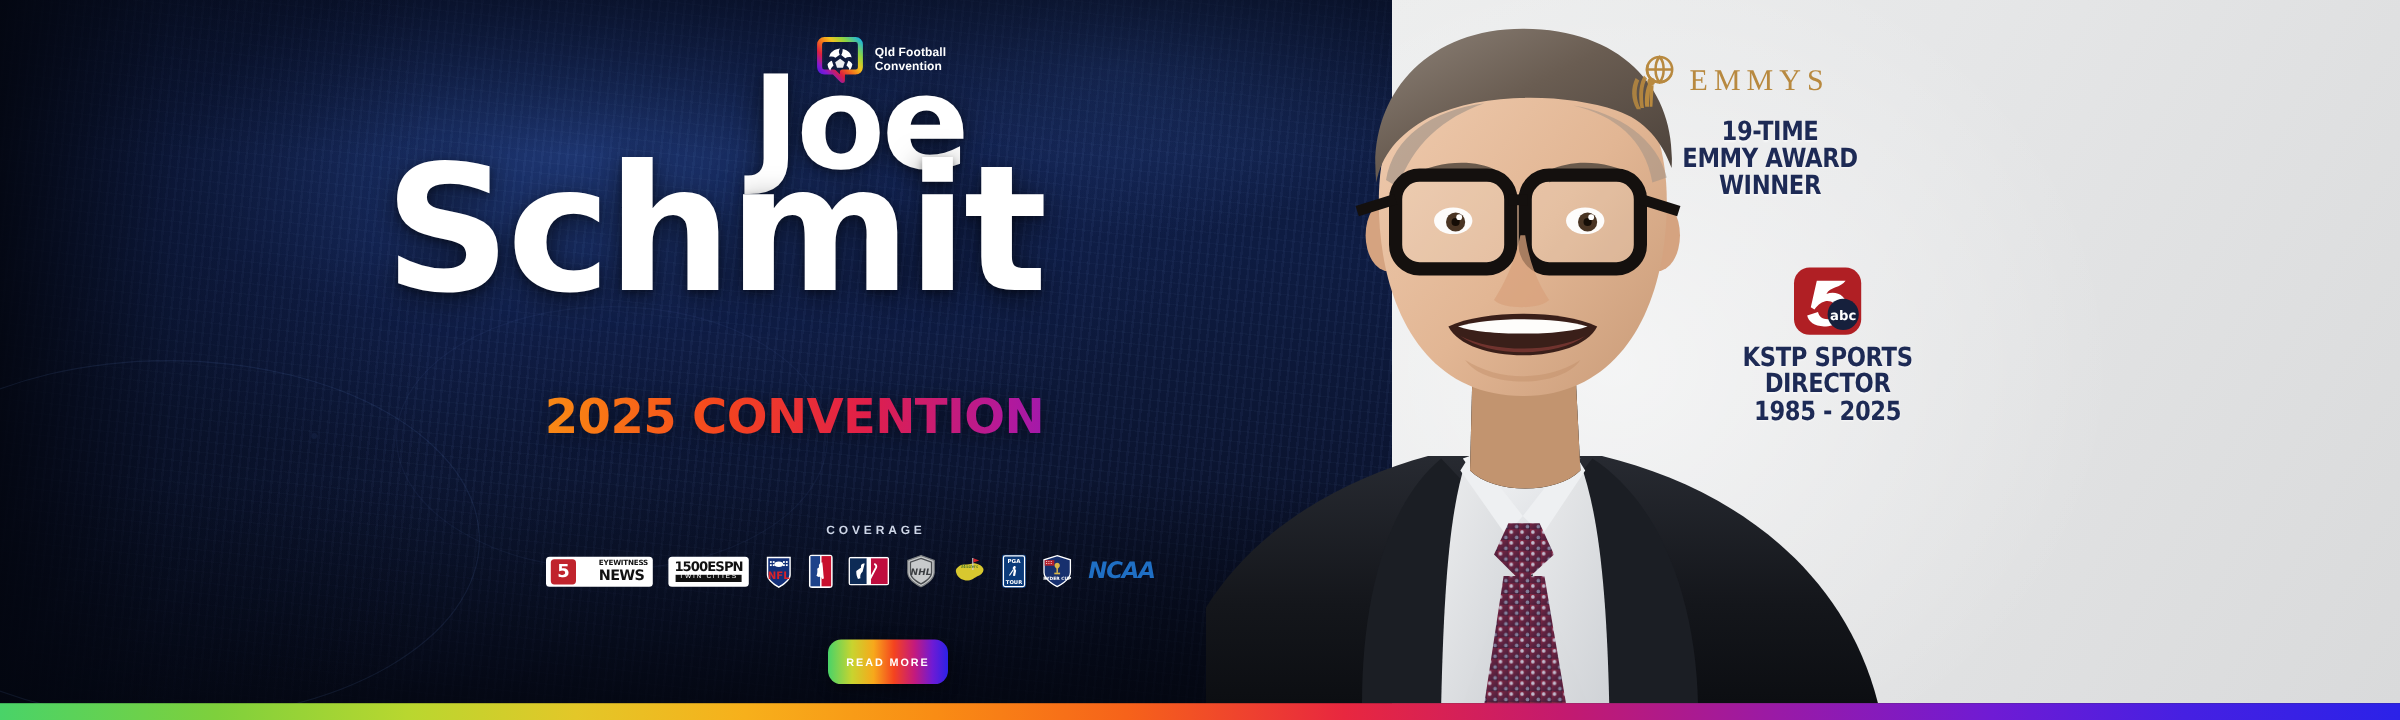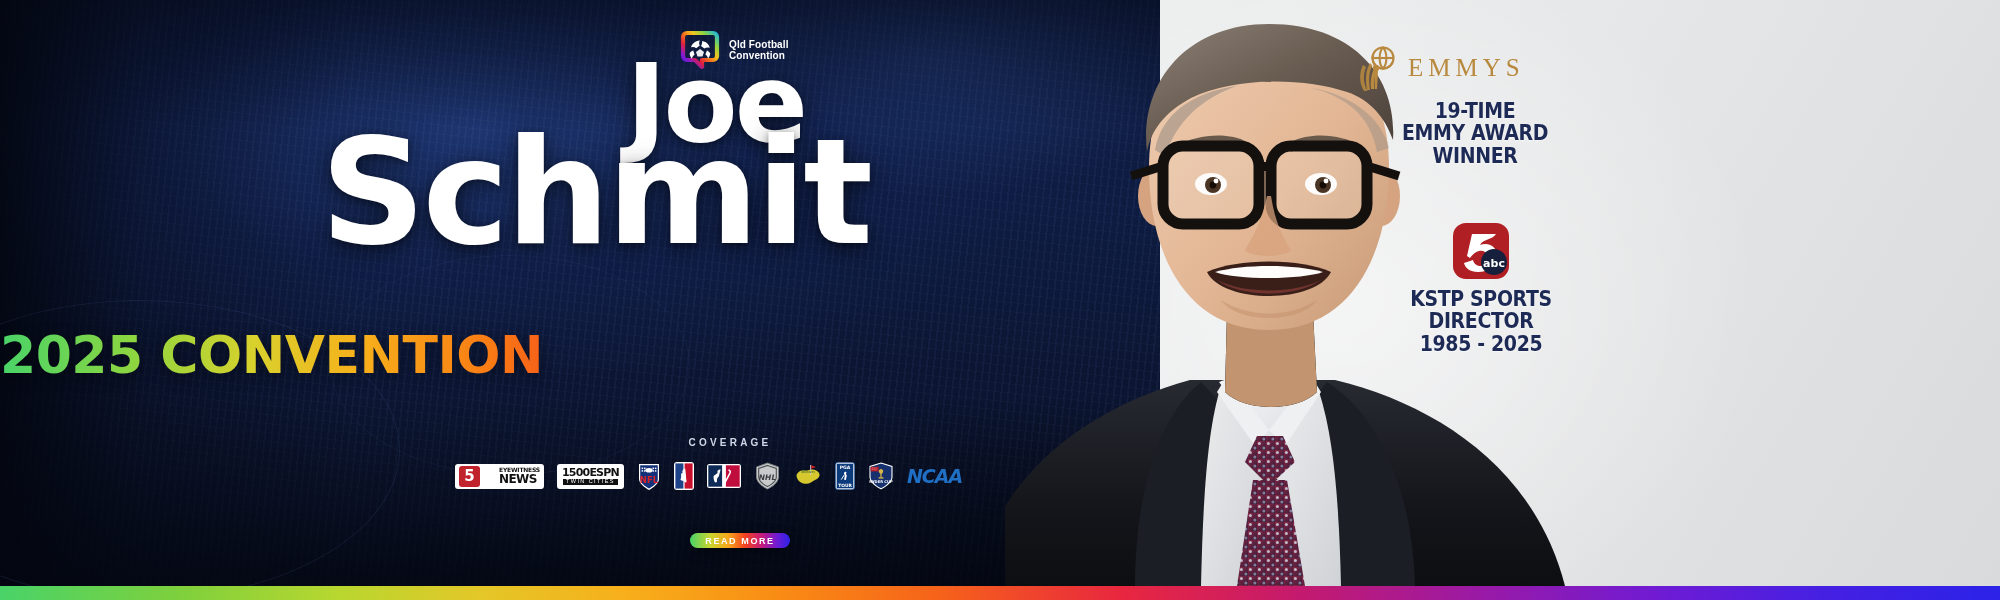--- a/index.html
+++ b/index.html
@@ -63,23 +63,23 @@
     letter-spacing:-3px; line-height:.82;
     text-shadow:0 6px 26px rgba(0,0,0,.55), 0 2px 6px rgba(0,0,0,.35);
     padding-right:255px;
   }
   .name-joe{ font-size:108px; }
   .name-schmit{ font-size:146px; margin-top:-16px; padding-right:190px; }
 
   
   .conv-line{
     position:absolute; left:0; top:325px; width:1060px;
-    text-align:left; padding-right:190px;
+    text-align:right; padding-right:190px;
     font-family:"DejaVu Sans", sans-serif;
-    font-weight:bold; font-size:52px; letter-spacing:-.5px;
+    font-weight:bold; font-size:40px; letter-spacing:-.5px;
     background:linear-gradient(90deg,#49d368 0%,#8fd63f 13%,#d9d12c 24%,#f7b01b 34%,#f97c14 46%,#f4431f 57%,#e01f49 68%,#b4199a 79%,#7b1ad0 89%,#2b22e8 100%);
     -webkit-background-clip:text; background-clip:text; color:transparent;
     -webkit-text-fill-color:transparent;
     filter:drop-shadow(0 3px 8px rgba(0,0,0,.45));
   }
   .keynote-line{
     position:absolute; left:0; top:372px; width:1060px;
     text-align:right; padding-right:190px;
     font-family:"DejaVu Sans", sans-serif;
     font-weight:bold; font-size:46px; letter-spacing:-1px; color:#ffffff;
@@ -113,42 +113,42 @@
   .lg-nba{ width:20px;height:28px; }
   .lg-mlb{ width:34px;height:24px; }
   .lg-nhl{ width:27px;height:28px; }
   .lg-masters{ width:28px;height:28px; }
   .lg-pga{ width:20px;height:28px; }
   .lg-ryder{ width:26px;height:28px; }
   .lg-ncaa{ font-family:"DejaVu Sans",sans-serif; font-style:italic; font-weight:bold; font-size:19px; color:#1f6fc4; letter-spacing:-1px; }
 
   
   .read-more{
-    position:absolute; left:690px; top:533px; width:100px; height:15px;
+    position:absolute; left:690px; top:533px; width:100px; height:37px;
     border-radius:11px; border:none; cursor:pointer;
     background:linear-gradient(90deg,#49d368 0%,#c8d42f 20%,#f7a81b 38%,#f4431f 55%,#c41a7d 72%,#6f1bd4 87%,#2b22e8 100%);
     color:#fff; font-size:9px; font-weight:bold; letter-spacing:1.6px;
     display:flex; align-items:center; justify-content:center;
     box-shadow:0 3px 12px rgba(0,0,0,.45);
   }
 
   
   .portrait{ position:absolute; left:1005px; top:0; width:600px; height:586px; }
 
   
   .cred{ position:absolute; left:1350px; top:40px; width:250px; text-align:center; }
   .emmy-logo{ display:flex; align-items:center; gap:4px; height:56px; }
   .emmy-word{ color:#b8893f; font-size:25px; letter-spacing:5px; font-family:"Liberation Serif", serif; }
   .cred-text{
     margin-top:4px; color:#1d2a55; font-weight:bold; font-size:22px; line-height:1.02;
     font-family:"DejaVu Sans", sans-serif; letter-spacing:-.4px;
     transform:scaleX(.86); transform-origin:center;
     text-shadow:0 1px 2px rgba(255,255,255,.6);
   }
-  .cred2{ position:absolute; left:1356px; top:222px; width:250px; text-align:center; }
+  .cred2{ position:absolute; left:1398px; top:222px; width:250px; text-align:center; }
   .kstp-badge{ width:58px;height:58px;margin:0 auto; position:relative; }
   .cred2 .cred-text{ margin-top:8px; }
 
   
   .rainbow-bar{
     position:absolute; left:0; bottom:0; width:2000px; height:14px;
     background:linear-gradient(90deg,#49d368 0%,#7ed03c 9%,#b9d72f 17%,#e3c728 24%,#f7b01b 31%,#f98c14 39%,#f6621a 47%,#e8273f 56%,#c41a6e 65%,#9a1aa6 74%,#6f1bd4 83%,#4620e2 91%,#2b22e8 100%);
   }
 </style>
 </head>

